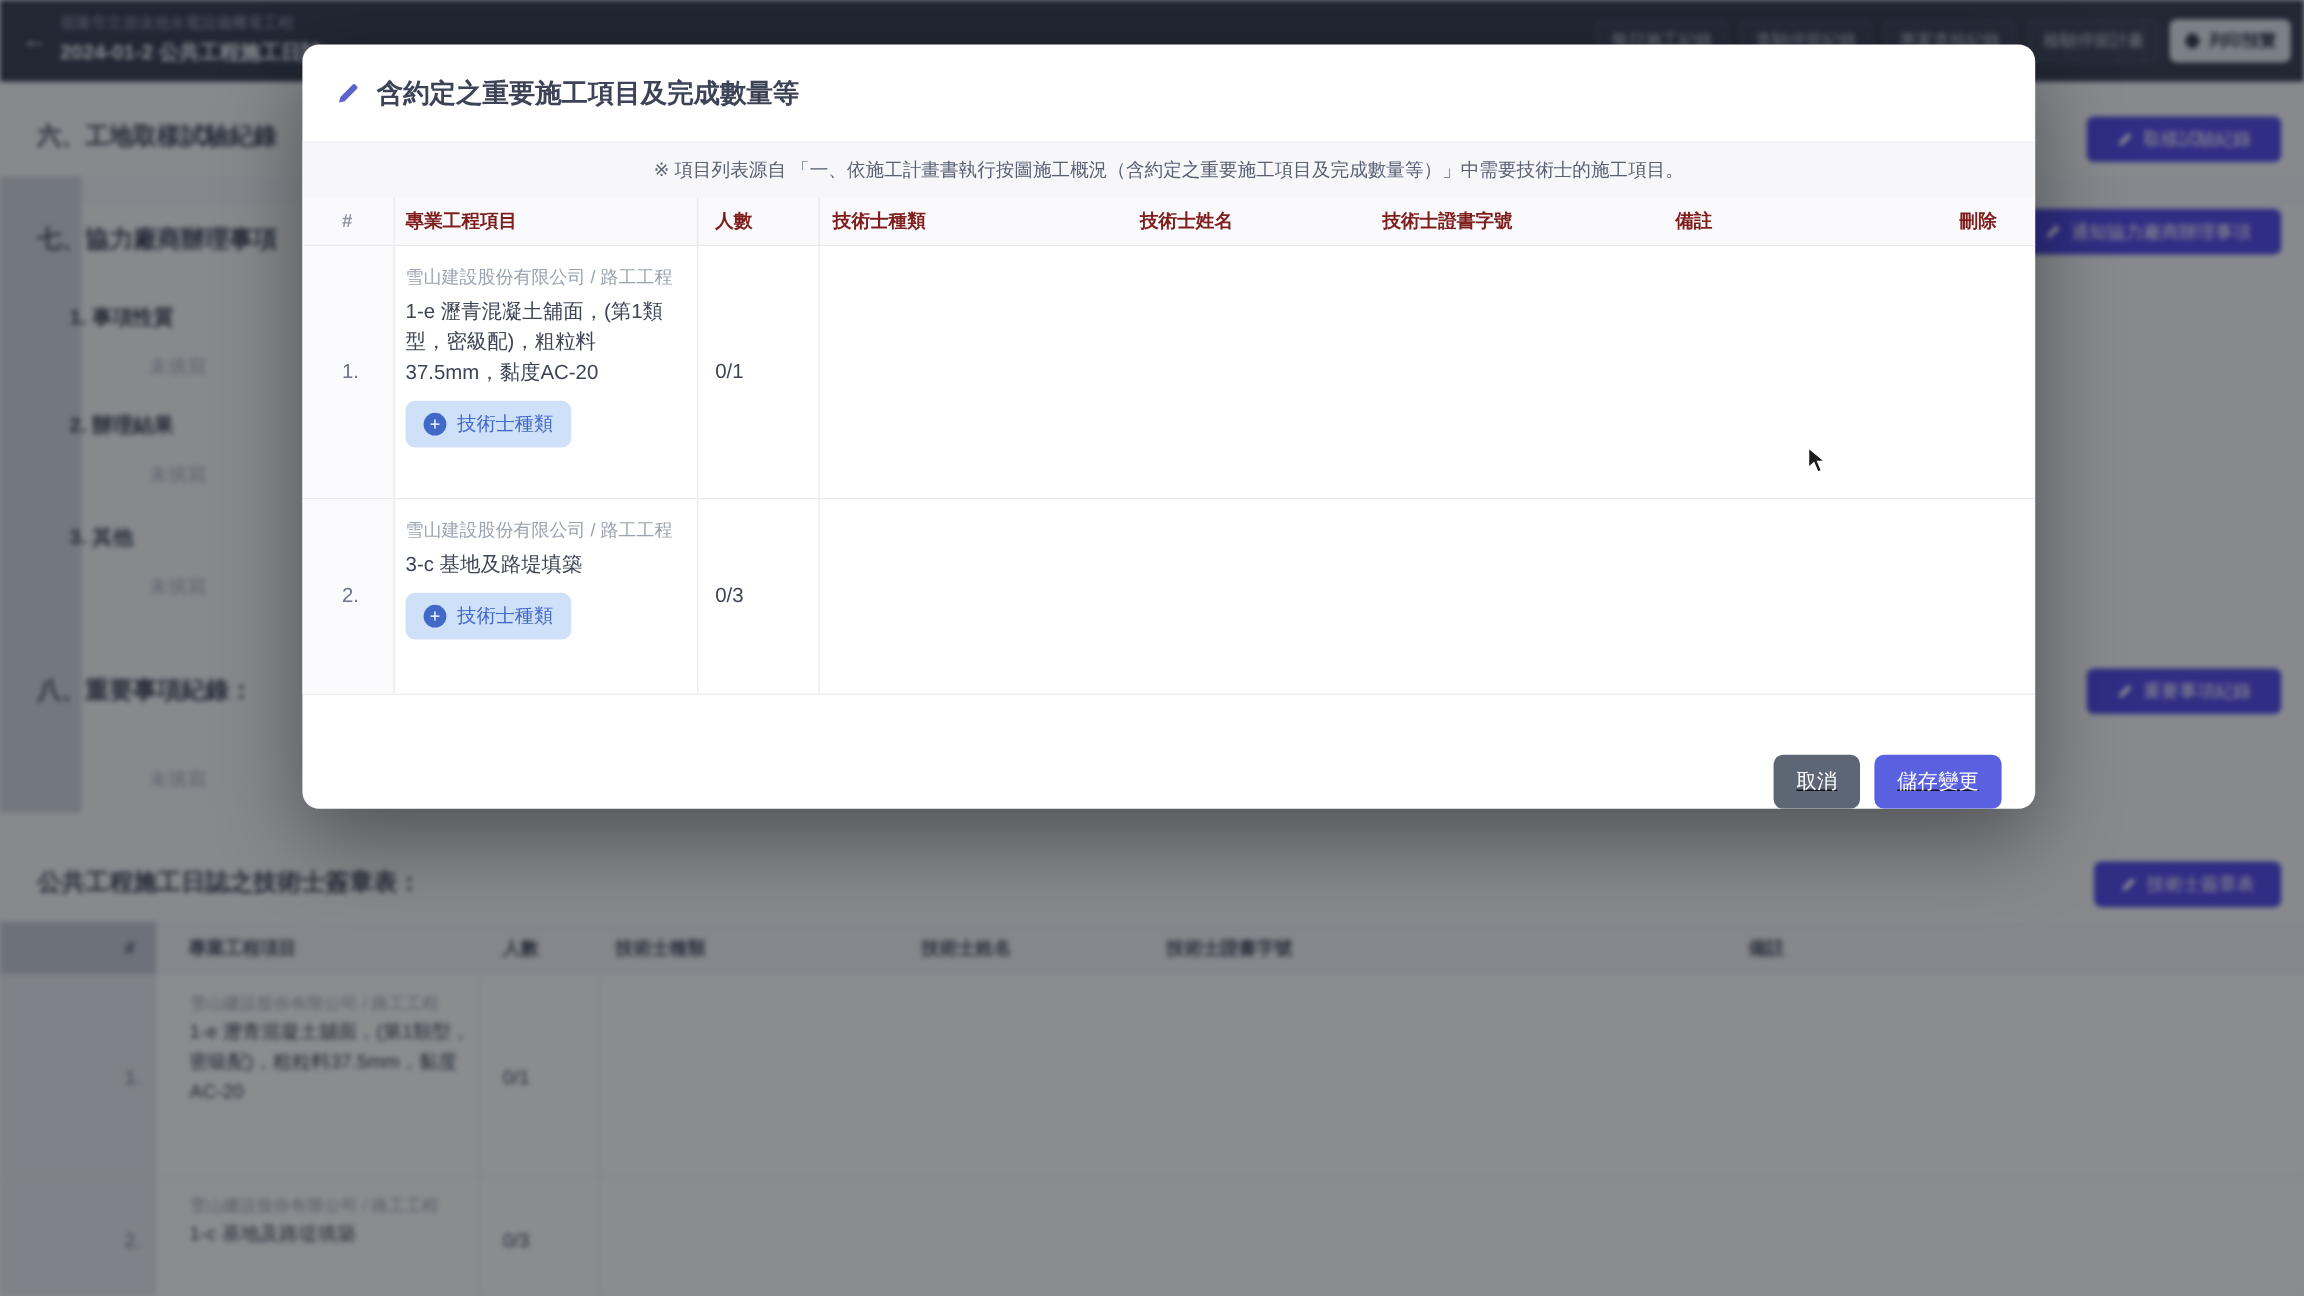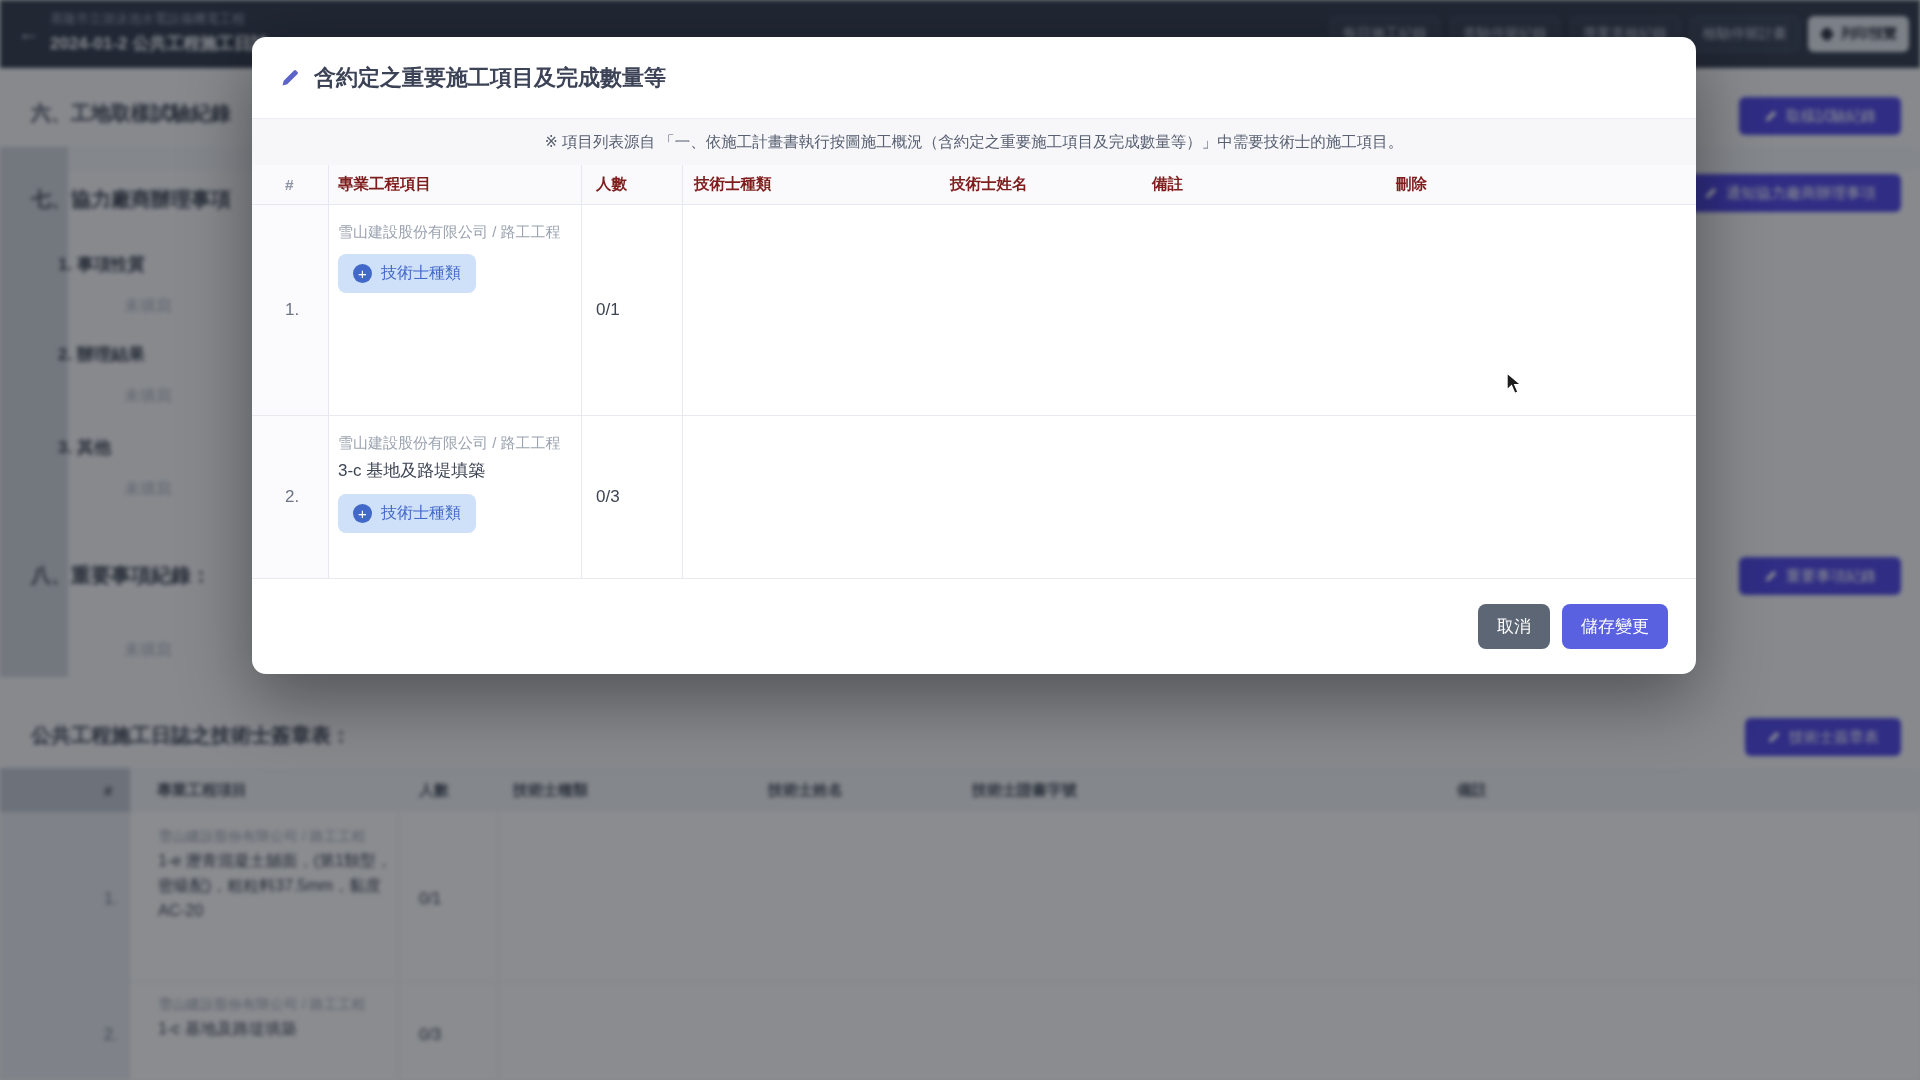--- a/index.html
+++ b/index.html
@@ -82,22 +82,22 @@
   .m-td.proj { padding-top:16px; padding-right:12px; }
   .m-td.cnt { display:flex; align-items:center; font-size:17px; color:#3d4454; }
   .company { font-size:15px; color:#9ba3b0; line-height:1.45; }
   .item-text { font-size:17px; color:#3d4454; line-height:1.5; margin-top:4px; }
   .add-pill { display:inline-flex; align-items:center; gap:9px; margin-top:11px;
     background:#cfe0f9; color:#4268c8; border:none; border-radius:8px;
     padding:9px 15px; font-size:16px; font-family:inherit; cursor:pointer; }
   .plus-circle { width:19px; height:19px; border-radius:50%; background:#4268c8; color:#ffffff;
     display:flex; align-items:center; justify-content:center; font-size:15px; line-height:1; }
 
-  .m-footer { flex:1; display:flex; align-items:center; justify-content:flex-end;
-    gap:12px; padding:0 28px; }
+  .m-footer { flex:1; display:flex; align-items:flex-end; justify-content:flex-end;
+    gap:12px; padding:0 28px;text-decoration:underline; }
   .btn-cancel { background:#5d6675; color:#fff; border:none; border-radius:8px;
     padding:11px 19px; font-size:17px; font-family:inherit; cursor:pointer; }
   .btn-save { background:#5a61e0; color:#fff; border:none; border-radius:8px;
     padding:11px 19px; font-size:17px; font-family:inherit; cursor:pointer; }
 
   .pencil-svg { width:20px; height:20px; }
   .pencil-small { width:14px; height:14px; }
 
   .cursor { position:absolute; left:1506px; top:372px; z-index:50; }
 </style>
@@ -217,28 +217,30 @@
   </div>
 
   <div class="m-notice">※ 項目列表源自 「一、依施工計畫書執行按圖施工概況（含約定之重要施工項目及完成數量等）」中需要技術士的施工項目。</div>
 
   <div class="grid-row m-thead">
     <div class="m-th first b">#</div>
     <div class="m-th proj b">專業工程項目</div>
     <div class="m-th cnt b">人數</div>
     <div class="m-th">技術士種類</div>
     <div class="m-th">技術士姓名</div>
+    <div class="m-th">技術士證書字號</div>
     <div class="m-th">備註</div>
     <div class="m-th">刪除</div>
   </div>
 
   <div class="grid-row m-tr r1">
     <div class="m-td idx b">1.</div>
     <div class="m-td proj b">
       <div class="company">雪山建設股份有限公司 / 路工工程</div>
+      <div class="item-text">1-e 瀝青混凝土舖面，(第1類型，密級配)，粗粒料37.5mm，黏度AC-20</div>
       <button class="add-pill">
         <span class="plus-circle">+</span>
         <span>技術士種類</span>
       </button>
     </div>
     <div class="m-td cnt b">0/1</div>
     <div class="m-td"></div>
     <div class="m-td"></div>
     <div class="m-td"></div>
     <div class="m-td"></div>

